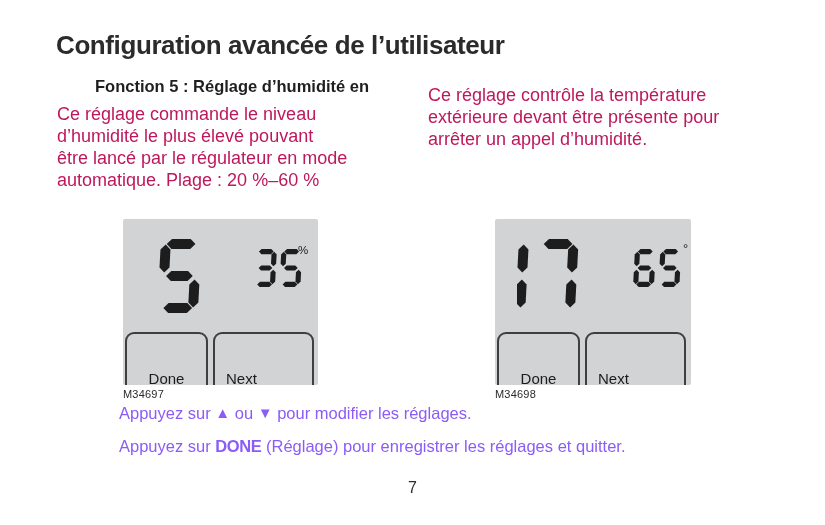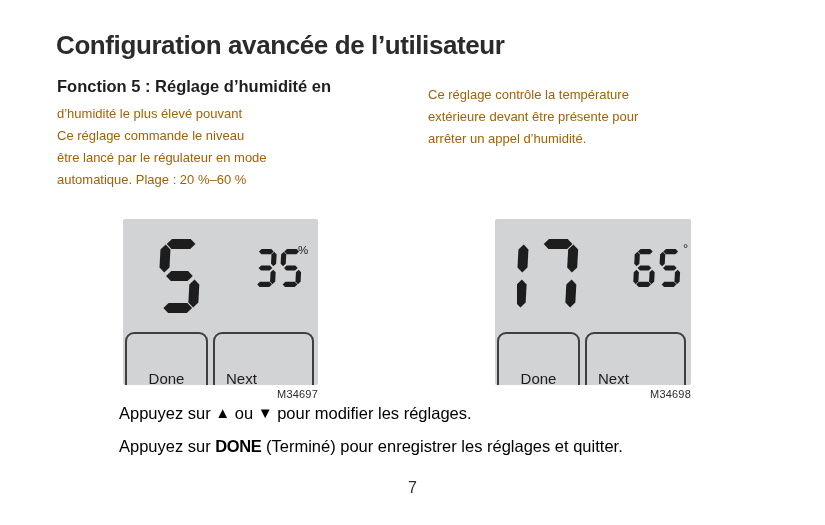--- a/index.html
+++ b/index.html
@@ -10,22 +10,22 @@
   }
   .abs{position:absolute;}
   
   #page-title{
     left:56px;top:30px;font-size:26px;letter-spacing:-0.4px;
     color:#2b2b2b;font-weight:700;white-space:nowrap;
   }
   .section{width:360px;}
   #section-left{left:57px;top:76px;}
   #section-right{left:428px;top:76px;}
-  .section .heading{font-size:16.5px;font-weight:700;line-height:21px;color:#1f1f1f;}
-  .section .body{margin-top:6px;font-size:13px;line-height:22px;color:#a16207;}
+  .section .heading{font-size:16.5px;font-weight:700;line-height:21px;color:#1f1f1f;margin-left:38px;}
+  .section .body{margin-top:6px;font-size:18px;line-height:22px;color:#be185d;}
   #section-right .body{margin-top:8px;}
   
   .figure{width:195px;}
   #figure-left{left:123px;top:219px;}
   #figure-right{left:495px;top:219px;width:196px;}
   .lcd{
     position:relative;width:100%;height:166px;background:#d2d3d5;
     border-radius:2px;overflow:hidden;
   }
   .lcd-button{
@@ -33,51 +33,51 @@
     border-radius:9px;background:transparent;box-sizing:border-box;
   }
   .btn-done{left:2px;width:83px;}
   .btn-next{left:90px;width:101px;}
   .lcd-button .btn-label{
     position:absolute;top:36px;font-size:15px;color:#1c1c1c;white-space:nowrap;
   }
   .btn-done .btn-label{left:0;right:0;text-align:center;}
   .btn-next .btn-label{left:11px;}
   .figure-caption{
-    text-align:right;font-size:11px;color:#2b2b2b;margin-top:3px;
+    text-align:left;font-size:11px;color:#2b2b2b;margin-top:3px;
     letter-spacing:0.2px;
   }
   .seg-big{position:absolute;top:19px;}
   #figure-left .seg-big{left:36px;}
   #figure-right .seg-big{left:22px;}
   .seg-small{position:absolute;top:29px;}
   #figure-left .seg-small{left:131px;}
   #figure-right .seg-small{left:138px;}
   .lcd-unit{position:absolute;font-size:11.5px;color:#1c1c1c;}
   #figure-left .lcd-unit{left:175px;top:25px;}
   #figure-right .lcd-unit{left:188px;top:22px;font-size:13px;}
   
-  #instructions{left:119px;top:403px;font-size:16.5px;color:#000000;}
+  #instructions{left:119px;top:403px;font-size:16.5px;color:#8b5cf6;}
   .instr-line{line-height:20px;margin-bottom:11.5px;white-space:nowrap;}
   .instr-key{font-weight:700;letter-spacing:-0.4px;}
   .tri{font-size:15px;position:relative;top:-1px;}
   #page-number{left:0;right:0;top:479px;text-align:center;font-size:16px;color:#2d2d2d;}
 </style>
 </head>
 <body>
 
 <div class="abs" id="page-title">Configuration avancée de l’utilisateur</div>
 
 <div class="abs section" id="section-left">
   <div class="heading">
     <div>Fonction 5 : Réglage d’humidité en</div>
   </div>
   <div class="body">
+    <div>Ce réglage commande le niveau</div>
     <div>d’humidité le plus élevé pouvant</div>
-    <div>Ce réglage commande le niveau</div>
     <div>être lancé par le régulateur en mode</div>
     <div>automatique. Plage : 20 %–60 %</div>
   </div>
 </div>
 
 <div class="abs section" id="section-right">
   <div class="body">
     <div>Ce réglage contrôle la température</div>
     <div>extérieure devant être présente pour</div>
     <div>arrêter un appel d’humidité.</div>
@@ -161,17 +161,17 @@
     </div>
   </div>
   <div class="figure-caption">M34698</div>
 </div>
 
 <div class="abs" id="instructions">
   <div class="instr-line">
     <span>Appuyez sur </span><span class="tri">▲</span><span> ou </span><span class="tri">▼</span><span> pour modifier les réglages.</span>
   </div>
   <div class="instr-line">
-    <span>Appuyez sur </span><span class="instr-key">DONE</span><span> (Terminé) pour enregistrer les réglages et quitter.</span>
+    <span>Appuyez sur </span><span class="instr-key">DONE</span><span> (Réglage) pour enregistrer les réglages et quitter.</span>
   </div>
 </div>
 
 <div class="abs" id="page-number">7</div>
 
 </body></html>

